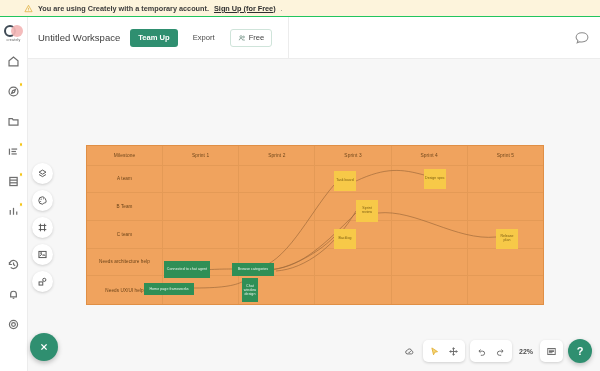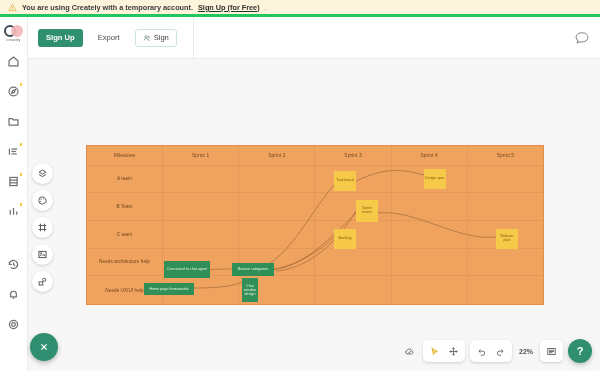--- a/index.html
+++ b/index.html
@@ -6,22 +6,22 @@
   html, body {
     width: 600px; height: 371px;
     font-family: "Liberation Sans", sans-serif;
     overflow: hidden; background: #ffffff;
   }
   #app { position: relative; width: 600px; height: 371px; }
 
   
   .banner {
     position: absolute; left: 0; top: 0; width: 600px; height: 17px;
-    background: #fdf4dc; border-bottom: 3px solid #22c55e;
-    display: flex; align-items: center; gap: 5px; padding-left: 8px;
+    background: #fdf4dc; border-bottom: 1px solid #22c55e;
+    display: flex; align-items: center; gap: 5px; padding-left: 24px;
     font-size: 7.3px; color: #4a4436; white-space: nowrap;
   }
   .banner .warn-ico { width: 9px; height: 9px; flex: 0 0 auto; }
   .banner .b-strong { font-weight: bold; color: #3b3b3b; }
   .banner .b-soft { color: #6d6a5e; }
   .banner .b-link { color: #2f2f2f; font-weight: bold; }
 
   
   .rail {
     position: absolute; left: 0; top: 17px; width: 28px; height: 354px;
@@ -244,30 +244,31 @@
       <div class="rail-btn">
         <svg viewBox="0 0 16 16">
           <circle cx="8" cy="8" r="2.3"></circle>
             <circle cx="8" cy="8" r="5"></circle>
         </svg>
       </div>
     </div>
   </div>
 
   <div class="header">
-    <button class="btn-signup">Sign Up</button>
+    <span class="ws-title">Untitled Workspace</span>
+    <button class="btn-signup">Team Up</button>
     <button class="btn-plain">Export</button>
     <button class="btn-share">
       <svg viewBox="0 0 16 16">
         <circle cx="6" cy="5.5" r="2.2"></circle>
           <path d="M2.4 12.5 a3.6 3.6 0 0 1 7.2 0"></path>
         <circle cx="11.2" cy="6" r="1.7"></circle>
           <path d="M9.8 12.5 a3 3 0 0 1 3.9 0"></path>
       </svg>
-      <span>Sign</span>
+      <span>Free</span>
     </button>
     <div class="header-sep"></div>
     <div class="chat-btn">
       <svg viewBox="0 0 20 20">
         <path d="M10 3.4 C14.4 3.4 17.4 6 17.4 9.2 C17.4 12.4 14.4 15 10 15 C8.9 15 7.9 14.85 7 14.6 L4 16 L4.9 13.3 C3.4 12.25 2.6 10.8 2.6 9.2 C2.6 6 5.6 3.4 10 3.4 Z"></path>
       </svg>
     </div>
   </div>
 
   <div class="canvas">

